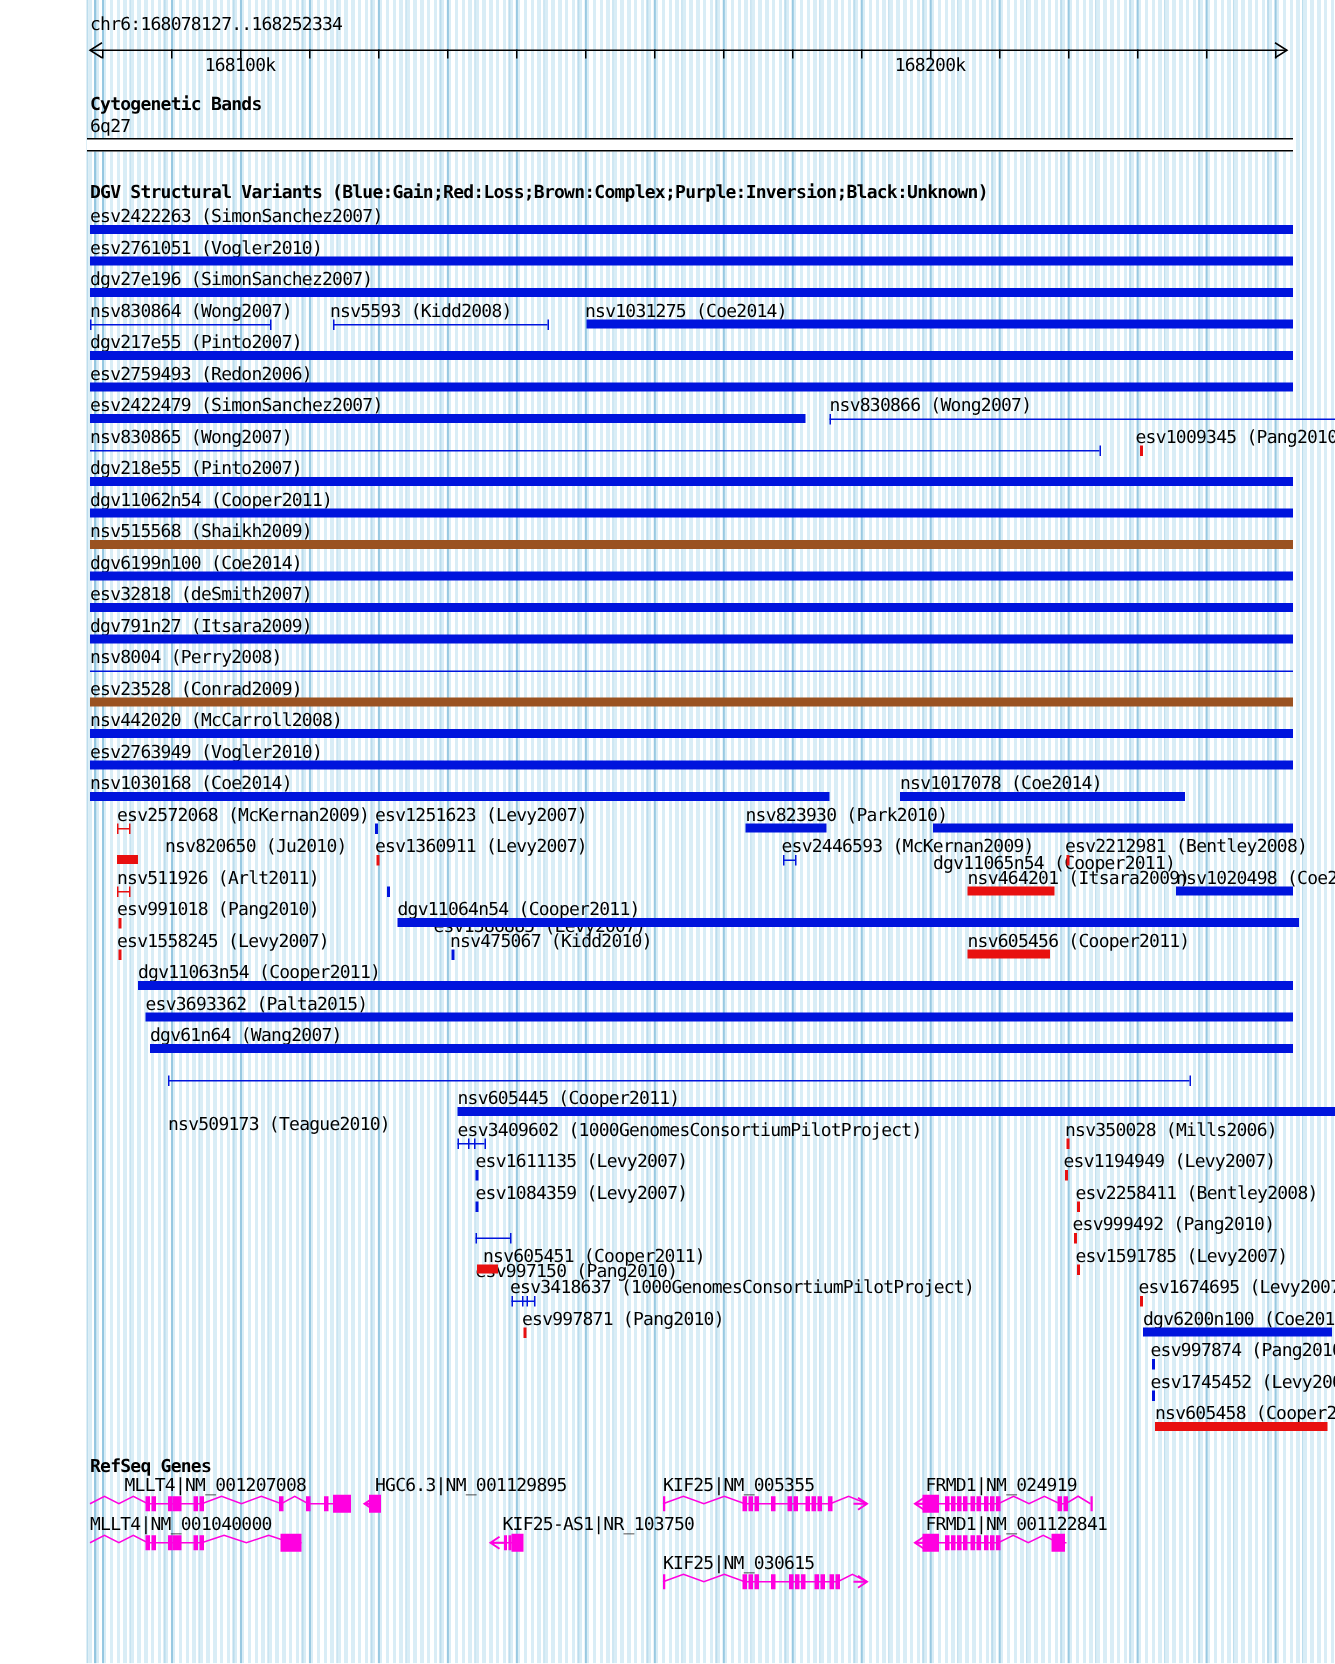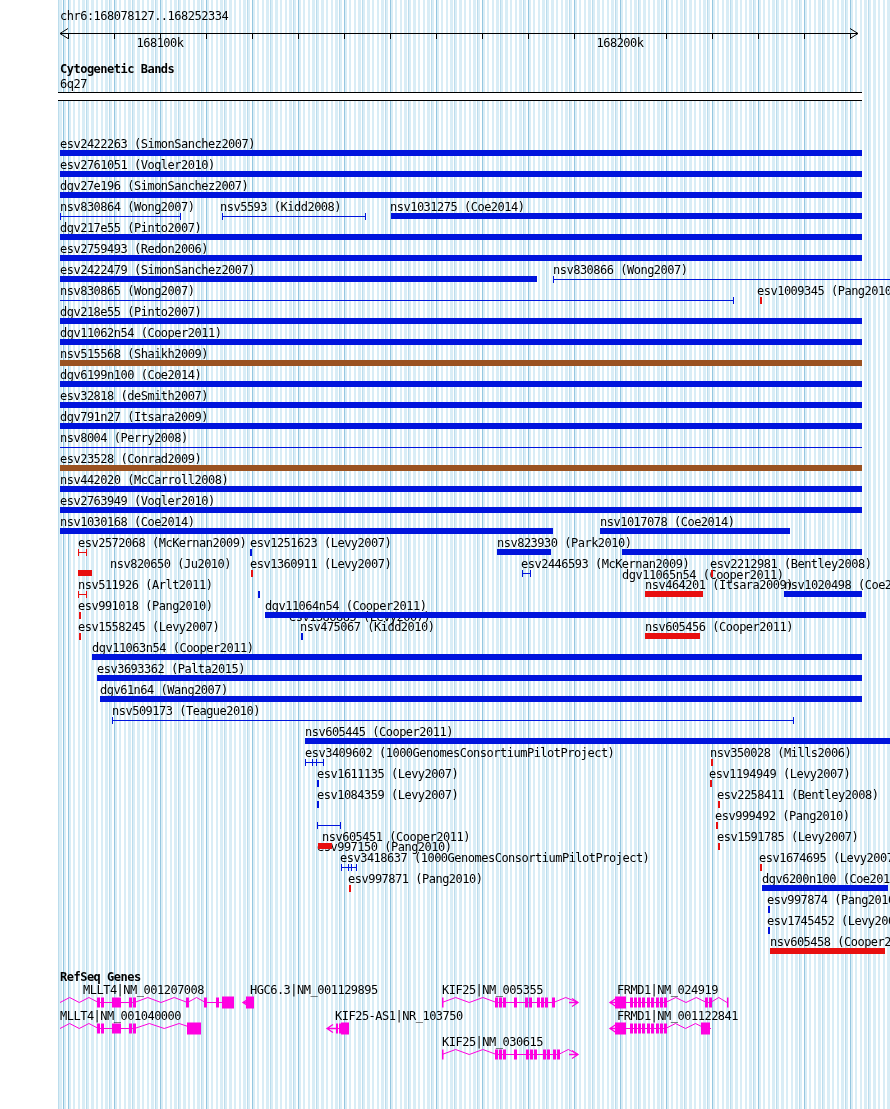--- a/index.html
+++ b/index.html
@@ -63,20 +63,21 @@
     <div id="ruler-labels">
         <div class="tick-label" style="left: 160px;">168100k</div>
         <div class="tick-label" style="left: 620px;">168200k</div>
       </div>
   </div>
 
   <div class="abs bold" style="left:60px; top:62px;">Cytogenetic Bands</div>
   <div class="abs" style="left:60px; top:77px;">6q27</div>
   <div id="cytoband-bar"></div>
 
+  <div class="abs bold" style="left:60px; top:121px;">DGV Structural Variants (Blue:Gain;Red:Loss;Brown:Complex;Purple:Inversion;Black:Unknown)</div>
   <div id="dgv-rows">
       <div class="v-label" style="left: 60px; top: 138px;">esv2422263 (SimonSanchez2007)</div>
       <div class="glyph" style="left: 60px; top: 150px; width: 802px; height: 6px; background: rgb(0, 20, 221);"></div>
       <div class="v-label" style="left: 60px; top: 159px;">esv2761051 (Vogler2010)</div>
       <div class="glyph" style="left: 60px; top: 171px; width: 802px; height: 6px; background: rgb(0, 20, 221);"></div>
       <div class="v-label" style="left: 60px; top: 180px;">dgv27e196 (SimonSanchez2007)</div>
       <div class="glyph" style="left: 60px; top: 192px; width: 802px; height: 6px; background: rgb(0, 20, 221);"></div>
       <div class="v-label" style="left: 60px; top: 201px;">nsv830864 (Wong2007)</div>
       <div class="glyph" style="left: 60px; top: 216px; width: 120px; height: 1px; background: rgb(0, 20, 221);"></div>
       <div class="glyph" style="left: 60px; top: 213px; width: 1px; height: 7px; background: rgb(0, 20, 221);"></div>
@@ -164,21 +165,21 @@
       <div class="v-label" style="left: 300px; top: 621px;">nsv475067 (Kidd2010)</div>
       <div class="glyph" style="left: 301px; top: 633px; width: 2px; height: 7px; background: rgb(0, 20, 221);"></div>
       <div class="v-label" style="left: 645px; top: 621px;">nsv605456 (Cooper2011)</div>
       <div class="glyph" style="left: 645px; top: 633px; width: 55px; height: 6px; background: rgb(232, 16, 16);"></div>
       <div class="v-label" style="left: 92px; top: 642px;">dgv11063n54 (Cooper2011)</div>
       <div class="glyph" style="left: 92px; top: 654px; width: 770px; height: 6px; background: rgb(0, 20, 221);"></div>
       <div class="v-label" style="left: 97px; top: 663px;">esv3693362 (Palta2015)</div>
       <div class="glyph" style="left: 97px; top: 675px; width: 765px; height: 6px; background: rgb(0, 20, 221);"></div>
       <div class="v-label" style="left: 100px; top: 684px;">dgv61n64 (Wang2007)</div>
       <div class="glyph" style="left: 100px; top: 696px; width: 762px; height: 6px; background: rgb(0, 20, 221);"></div>
-      <div class="v-label" style="left: 112px; top: 705px;">nsv509173 (Teague2010)</div>
+      <div class="v-label" style="left: 112px; top: 743px;">nsv509173 (Teague2010)</div>
       <div class="glyph" style="left: 112px; top: 720px; width: 681px; height: 1px; background: rgb(0, 20, 221);"></div>
       <div class="glyph" style="left: 112px; top: 717px; width: 1px; height: 7px; background: rgb(0, 20, 221);"></div>
       <div class="glyph" style="left: 793px; top: 717px; width: 1px; height: 7px; background: rgb(0, 20, 221);"></div>
       <div class="v-label" style="left: 305px; top: 726px;">nsv605445 (Cooper2011)</div>
       <div class="glyph" style="left: 305px; top: 738px; width: 585px; height: 6px; background: rgb(0, 20, 221);"></div>
       <div class="v-label" style="left: 305px; top: 747px;">esv3409602 (1000GenomesConsortiumPilotProject)</div>
       <div class="glyph" style="left: 305px; top: 762px; width: 18px; height: 1px; background: rgb(0, 20, 221);"></div>
       <div class="glyph" style="left: 305px; top: 759px; width: 1px; height: 7px; background: rgb(0, 20, 221);"></div>
       <div class="glyph" style="left: 312px; top: 759px; width: 1px; height: 7px; background: rgb(0, 20, 221);"></div>
       <div class="glyph" style="left: 316px; top: 759px; width: 1px; height: 7px; background: rgb(0, 20, 221);"></div>

